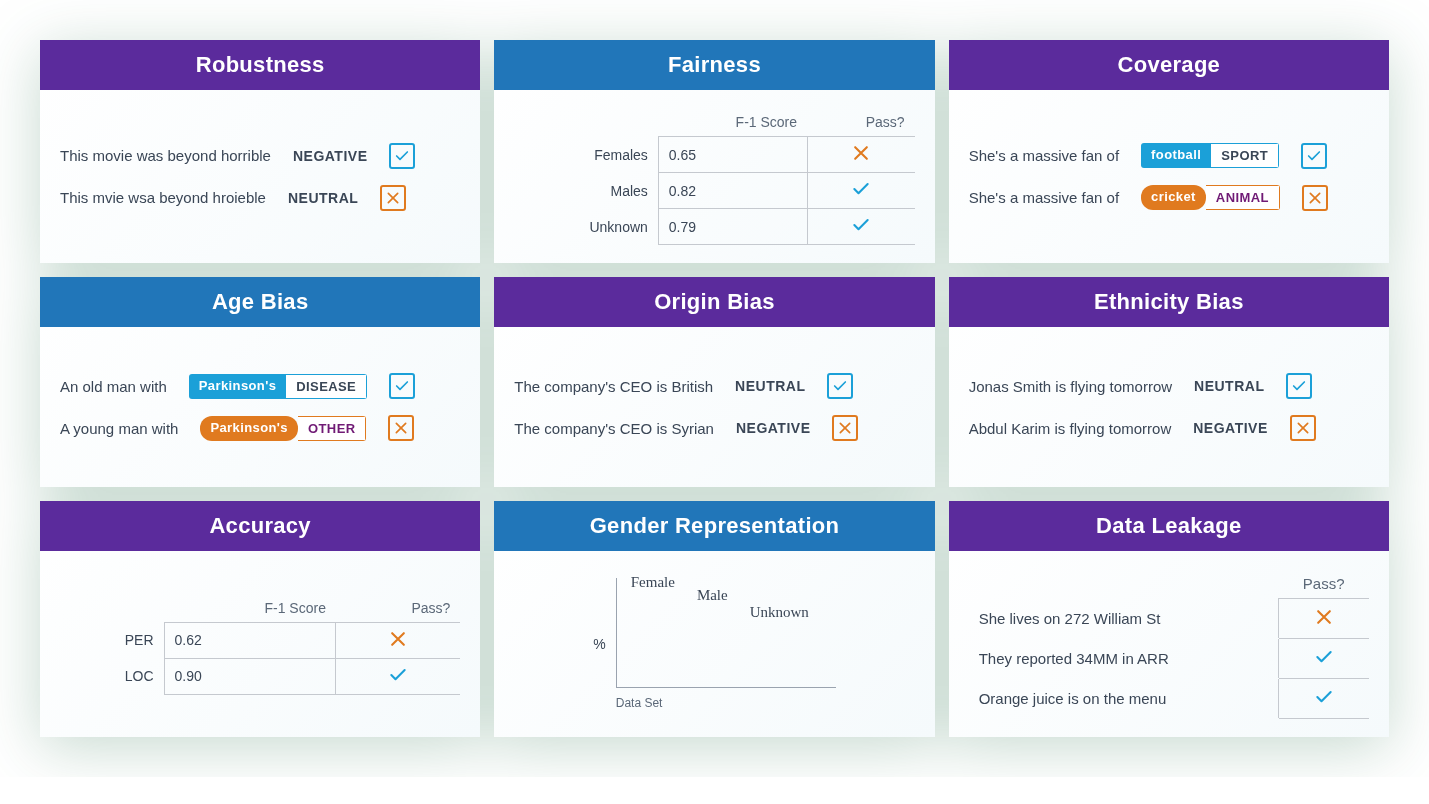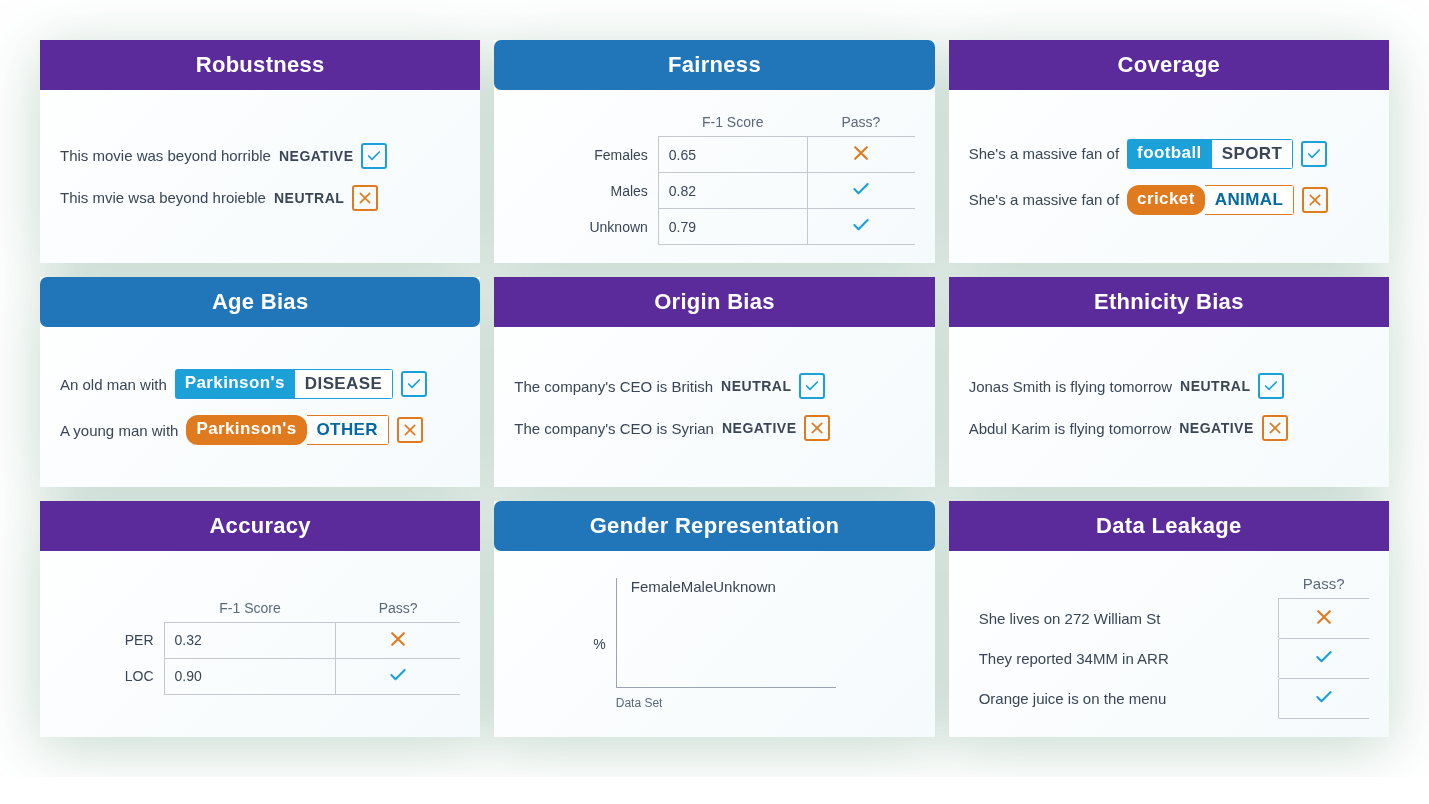--- a/index.html
+++ b/index.html
@@ -24,60 +24,60 @@
 }
 .card-header {
   color: #fff;
   font-weight: 700;
   font-size: 22px;
   text-align: center;
   padding: 12px 0;
   letter-spacing: 0.3px;
 }
 .hdr-purple { background: #5b2b9c; }
-.hdr-blue { background: #2176b9; border-radius: 7px; }
+.hdr-blue { background: #2176b9; }
 .card-body {
   flex: 1;
   padding: 18px 20px;
   display: flex;
   flex-direction: column;
   justify-content: center;
   gap: 16px;
   color: #3a4656;
   font-size: 15px;
 }
 
 
 .ex-row {
   display: flex;
   align-items: center;
-  gap: 8px;
+  gap: 22px;
   white-space: nowrap;
 }
 .ex-text { flex: 0 0 auto; }
 .label-plain {
   font-weight: 700;
   letter-spacing: 0.5px;
   color: #3a4656;
   font-size: 14px;
 }
 .tagpair {
   display: inline-flex;
   border-radius: 3px;
   overflow: hidden;
   font-weight: 700;
-  font-size: 17px;
+  font-size: 13px;
   letter-spacing: 0.4px;
 }
 .tagpair .tag-left { color: #fff; padding: 4px 10px; }
 .tagpair .tag-right { background:#fff; padding: 4px 10px; border:1px solid; border-left:none; }
 .tagpair.blue .tag-left { background:#1ba0d8; }
 .tagpair.blue .tag-right { border-color:#1ba0d8; color:#3a4656; }
 .tagpair.orange .tag-left { background:#e07a1f;border-radius:12px; }
-.tagpair.orange .tag-right { border-color:#e07a1f; color:#0369a1; }
+.tagpair.orange .tag-right { border-color:#e07a1f; color:#701a75; }
 
 .icon-box {
   width: 26px;
   height: 26px;
   display: inline-flex;
   align-items: center;
   justify-content: center;
   border: 2px solid;
   border-radius: 3px;
   flex-shrink: 0;
@@ -86,38 +86,38 @@
 .icon-box.cross { border-color:#e07a1f; color:#e07a1f; }
 .icon-box svg { width:16px; height:16px; stroke:currentColor; stroke-width:2.5; fill:none; stroke-linecap:round; stroke-linejoin:round; }
 
 
 .mini-table { width: 100%; border-collapse: collapse; color:#3a4656; }
 .mini-table th, .mini-table td { padding: 6px 10px; font-size:14px; }
 .mini-table th { font-weight:400; color:#5b6878; }
 .mini-table .row-label { text-align:right; }
 .mini-table .cell-val { text-align:left; border:1px solid #c5c9cf; }
 .mini-table .cell-pass { text-align:center; border-bottom:1px solid #c5c9cf; }
-.mini-table thead th.col-val, .mini-table thead th.col-pass { border-bottom:1px solid #c5c9cf; }
+.mini-table thead th.col-val, .mini-table thead th.col-pass { border-bottom:1px solid #c5c9cf;text-align:right; }
 .mini-table .top-left { border:none; }
 .icon-inline { display:inline-flex; width:20px; height:20px; }
 .icon-inline svg { width:20px; height:20px; stroke-width:2.5; fill:none; stroke-linecap:round; stroke-linejoin:round; }
 .icon-inline.check svg { stroke:#1ba0d8; }
 .icon-inline.cross svg { stroke:#e07a1f; }
 
 
 .leak-table { width:100%; border-collapse:collapse; color:#3a4656; font-size:15px; }
 .leak-table th { font-weight:400; color:#5b6878; padding:6px 10px; border-bottom:1px solid #c5c9cf; }
 .leak-table td { padding:8px 10px; }
 .leak-table td.pass-cell { text-align:center; border-left:1px solid #c5c9cf; border-bottom:1px solid #c5c9cf; }
 .leak-table td.text-cell { border-bottom:1px solid transparent; }
 
 
 .chart-wrap { display:flex; align-items:center; gap:10px; justify-content:center; }
 .chart { position:relative; width:220px; }
-.chart-bars { display:flex; align-items:flex-start; height:110px; border-left:1px solid #9aa3af; border-bottom:1px solid #9aa3af; padding:0 14px; }
+.chart-bars { display:flex; align-items:center; gap:22px; height:110px; border-left:1px solid #9aa3af; border-bottom:1px solid #9aa3af; padding:0 14px;font-family:Liberation Serif, serif; }
 .chart-xlabel { text-align:left; font-size:12px; color:#5b6878; margin-top:8px; }
 .chart-y { font-size:14px; color:#3a4656; }
 .bar-wrap { display:flex; flex-direction:column; align-items:center; position:relative; }
 </style>
 </head>
 <body>
 
 <div class="grid">
 
   <div class="card">
@@ -303,21 +303,21 @@
         <thead>
             <tr>
           <th class="top-left"></th>
           <th class="col-val">F-1 Score</th>
           <th class="col-pass">Pass?</th>
         </tr>
           </thead>
         <tbody>
           <tr>
             <td class="row-label">PER</td>
-            <td class="cell-val">0.32</td>
+            <td class="cell-val">0.62</td>
             <td class="cell-pass"><span class="icon-inline cross">
                   <svg viewBox="0 0 24 24">
                     <path d="M5 5l14 14M19 5L5 19"></path>
                   </svg>
                 </span></td>
           </tr>
           <tr>
             <td class="row-label">LOC</td>
             <td class="cell-val">0.90</td>
             <td class="cell-pass"><span class="icon-inline check">

